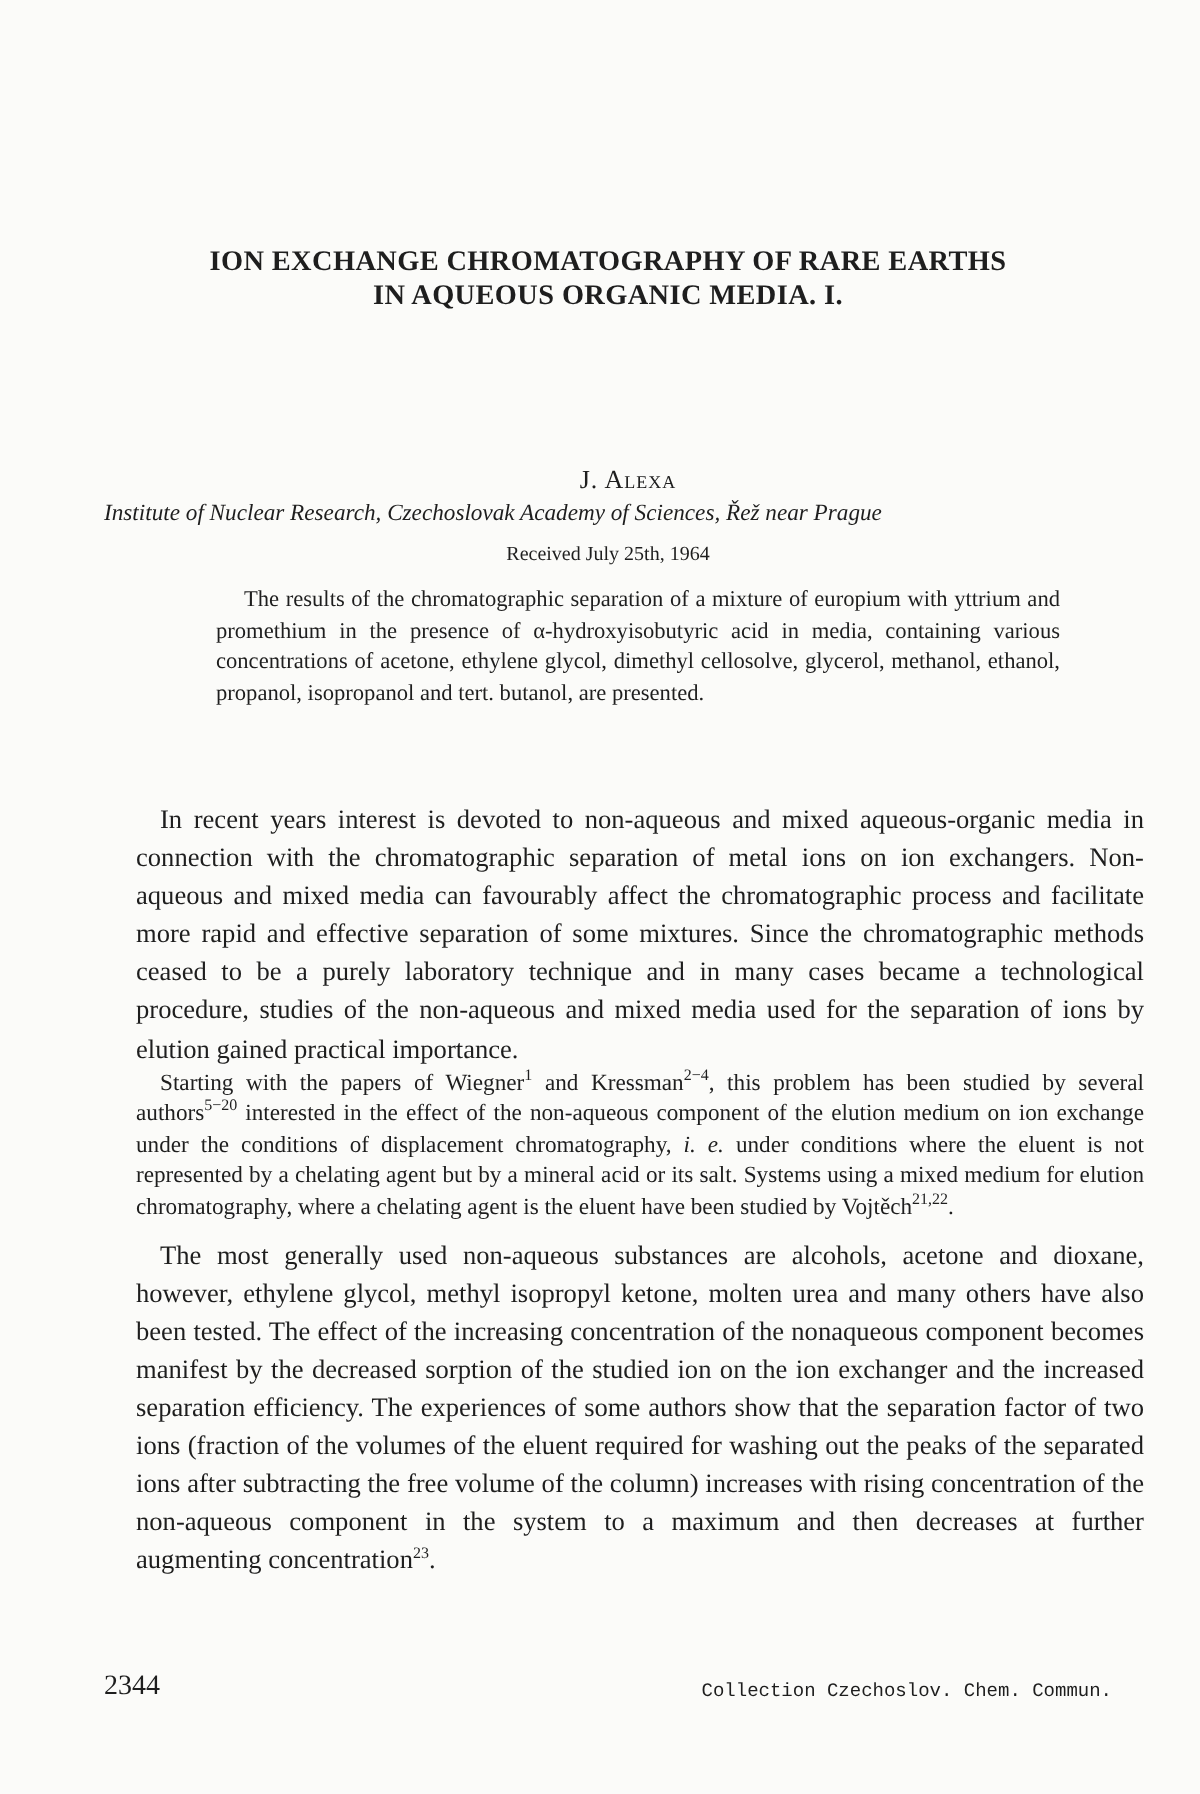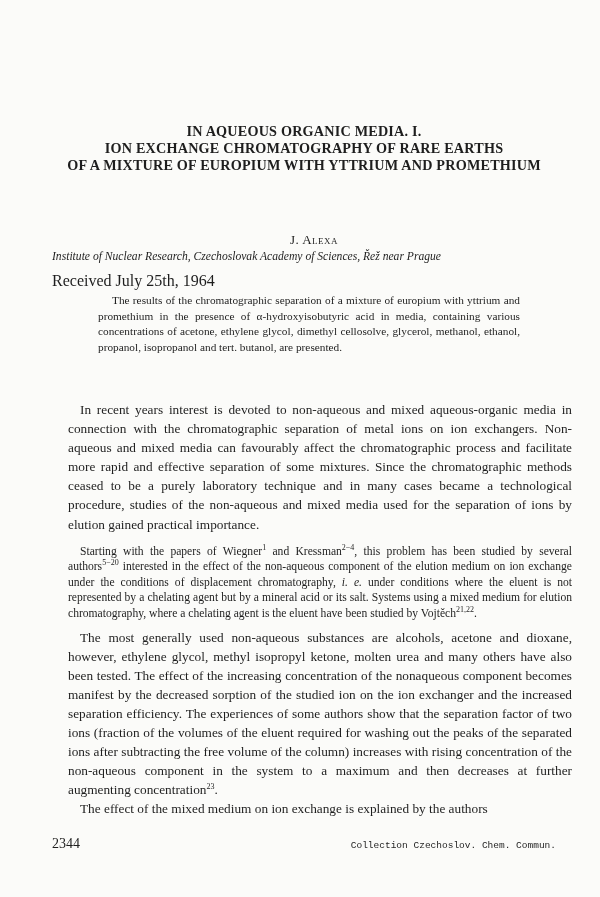--- a/index.html
+++ b/index.html
@@ -18,70 +18,68 @@
     .title .ln.l3 { margin-top: 2px; }
     .author {
       position: absolute; top: 232px; left: 10px; width: 504px; text-align: center;
       font-size: 13px; font-variant: small-caps; letter-spacing: 0.5px;
     }
     .affil {
       position: absolute; top: 250px; left: 0; width: 504px; text-align: left;
       font-size: 11.6px; font-style: italic; white-space: nowrap;
     }
     .received {
-      position: absolute; top: 272px; left: 0; width: 504px; text-align: left;
-      font-size: 16px;
+      position: absolute; top: 272px; left: 0; width: 504px; text-align: center;
+      font-size: 10px;
     }
     .abstract {
-      position: absolute; top: 293px; left: 46px; width: 422px;
+      position: absolute; top: 293px; left: 56px; width: 422px;
       font-size: 11.3px; line-height: 15.6px; text-align: justify; text-indent: 14px;
     }
     .body {
       position: absolute; top: 400px; left: 16px; width: 504px;
     }
     .p-large {
       font-size: 13.3px; line-height: 19.1px; text-align: justify; text-indent: 12px; margin: 0;
     }
     .p-small {
-      font-size: 11.6px; line-height: 15.6px; text-align: justify; text-indent: 12px; margin: 10px 0 6px 0;
+      font-size: 11.6px; line-height: 15.6px; text-align: justify; text-indent: 12px; margin: 0 0 6px 0;
     }
     sup { font-size: 8px; line-height: 0; vertical-align: 5px; }
     .footer {
       position: absolute; top: 836px; left: 0; width: 504px; height: 20px;
     }
     .pageno { position: absolute; left: 0; top: 0; font-size: 14px; }
     .journal {
       position: absolute; right: 0; top: 4px; font-size: 9.5px;
       font-family: "Liberation Mono", "DejaVu Sans Mono", monospace;
       margin-left: 46px;
     }
   </style>
 </head>
 <body>
 
 <div class="page">
   <h1 class="title" style="margin:0;">
+    <span class="ln">ION EXCHANGE CHROMATOGRAPHY OF RARE EARTHS</span>
     <span class="ln">IN AQUEOUS ORGANIC MEDIA. I.</span>
-    <span class="ln">ION EXCHANGE CHROMATOGRAPHY OF RARE EARTHS</span>
-    <span class="ln">OF A MIXTURE OF EUROPIUM WITH YTTRIUM AND PROMETHIUM</span>
   </h1>
 
   <div class="author">J. Alexa</div>
   <div class="affil">Institute of Nuclear Research, Czechoslovak Academy of Sciences, Řež near Prague</div>
   <div class="received">Received July 25th, 1964</div>
 
   <div class="abstract">The results of the chromatographic separation of a mixture of europium with yttrium and promethium in the presence of α-hydroxyisobutyric acid in media, containing various concentrations of acetone, ethylene glycol, dimethyl cellosolve, glycerol, methanol, ethanol, propanol, isopropanol and tert. butanol, are presented.</div>
 
   <div class="body">
     <p class="p-large">In recent years interest is devoted to non-aqueous and mixed aqueous-organic media in connection with the chromatographic separation of metal ions on ion exchangers. Non-aqueous and mixed media can favourably affect the chromatographic process and facilitate more rapid and effective separation of some mixtures. Since the chromatographic methods ceased to be a purely laboratory technique and in many cases became a technological procedure, studies of the non-aqueous and mixed media used for the separation of ions by elution gained practical importance.</p>
 
     <p class="p-small"><span>Starting with the papers of Wiegner</span><sup>1</sup><span> and Kressman</span><sup>2−4</sup><span>, this problem has been studied by several authors</span><sup>5−20</sup><span> interested in the effect of the non-aqueous component of the elution medium on ion exchange under the conditions of displacement chromatography, </span><i>i. e.</i><span> under conditions where the eluent is not represented by a chelating agent but by a mineral acid or its salt. Systems using a mixed medium for elution chromatography, where a chelating agent is the eluent have been studied by Vojtěch</span><sup>21,22</sup><span>.</span></p>
 
     <p class="p-large"><span>The most generally used non-aqueous substances are alcohols, acetone and dioxane, however, ethylene glycol, methyl isopropyl ketone, molten urea and many others have also been tested. The effect of the increasing concentration of the nonaqueous component becomes manifest by the decreased sorption of the studied ion on the ion exchanger and the increased separation efficiency. The experiences of some authors show that the separation factor of two ions (fraction of the volumes of the eluent required for washing out the peaks of the separated ions after subtracting the free volume of the column) increases with rising concentration of the non-aqueous component in the system to a maximum and then decreases at further augmenting concentration</span><sup>23</sup><span>.</span></p>
 
-    <p class="p-large" style="text-align:left;">The effect of the mixed medium on ion exchange is explained by the authors</p>
   </div>
 
   <div class="footer">
     <span class="pageno">2344</span>
     <span class="journal">Collection Czechoslov. Chem. Commun.</span>
   </div>
 </div>
 
 </body></html>

